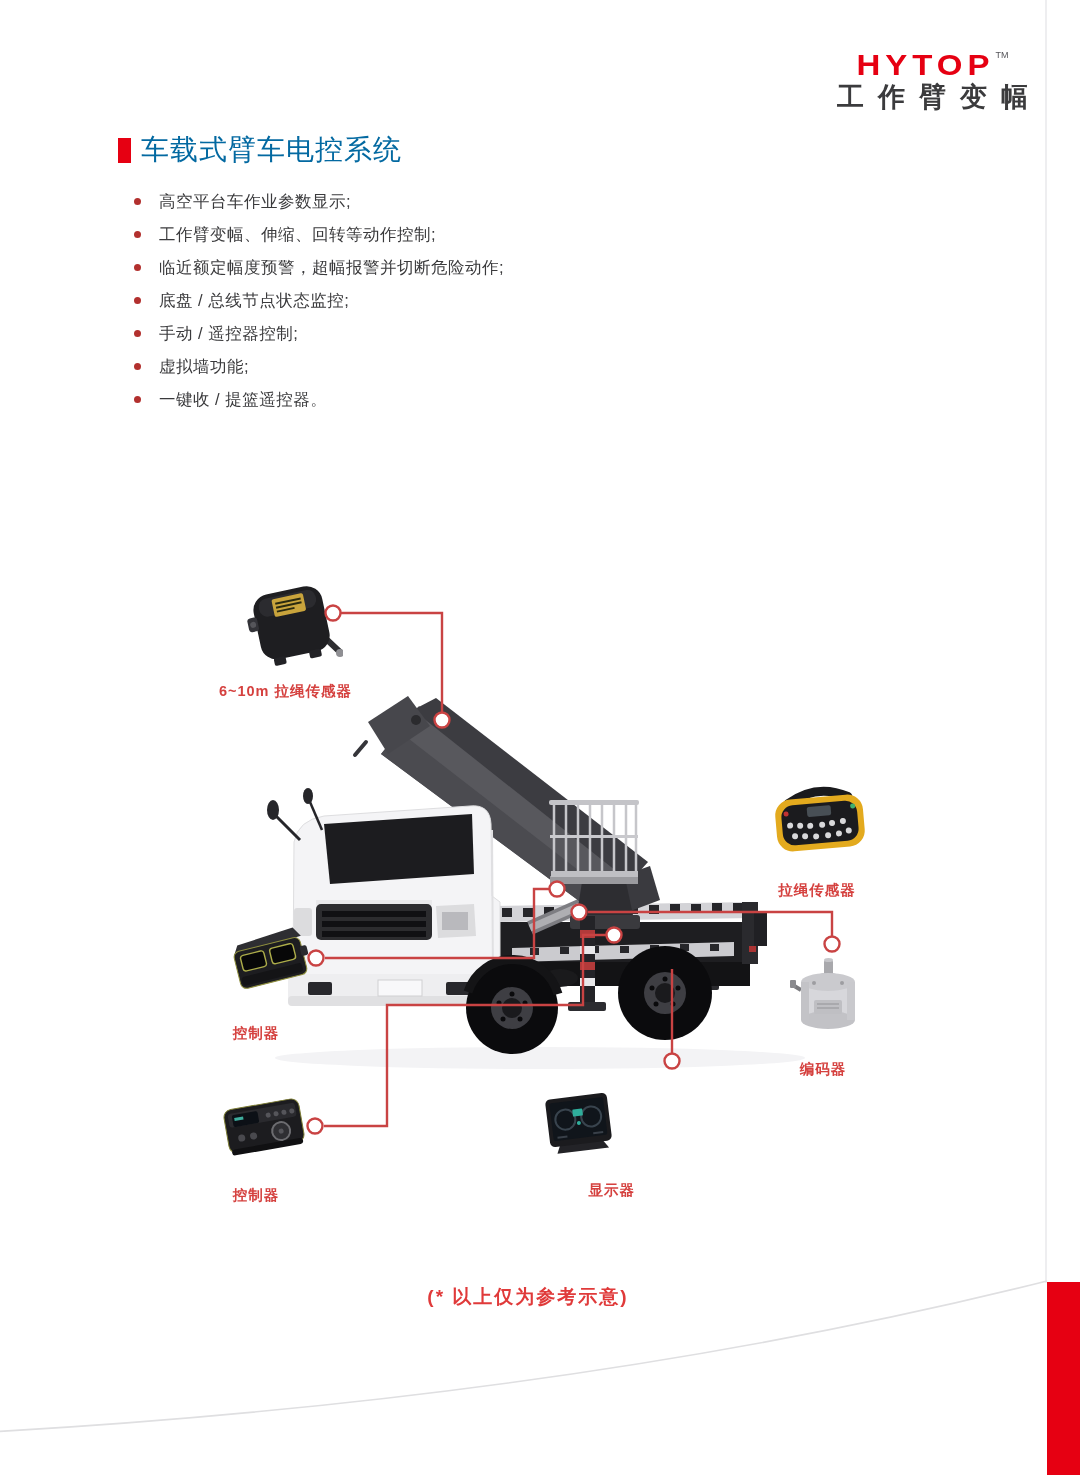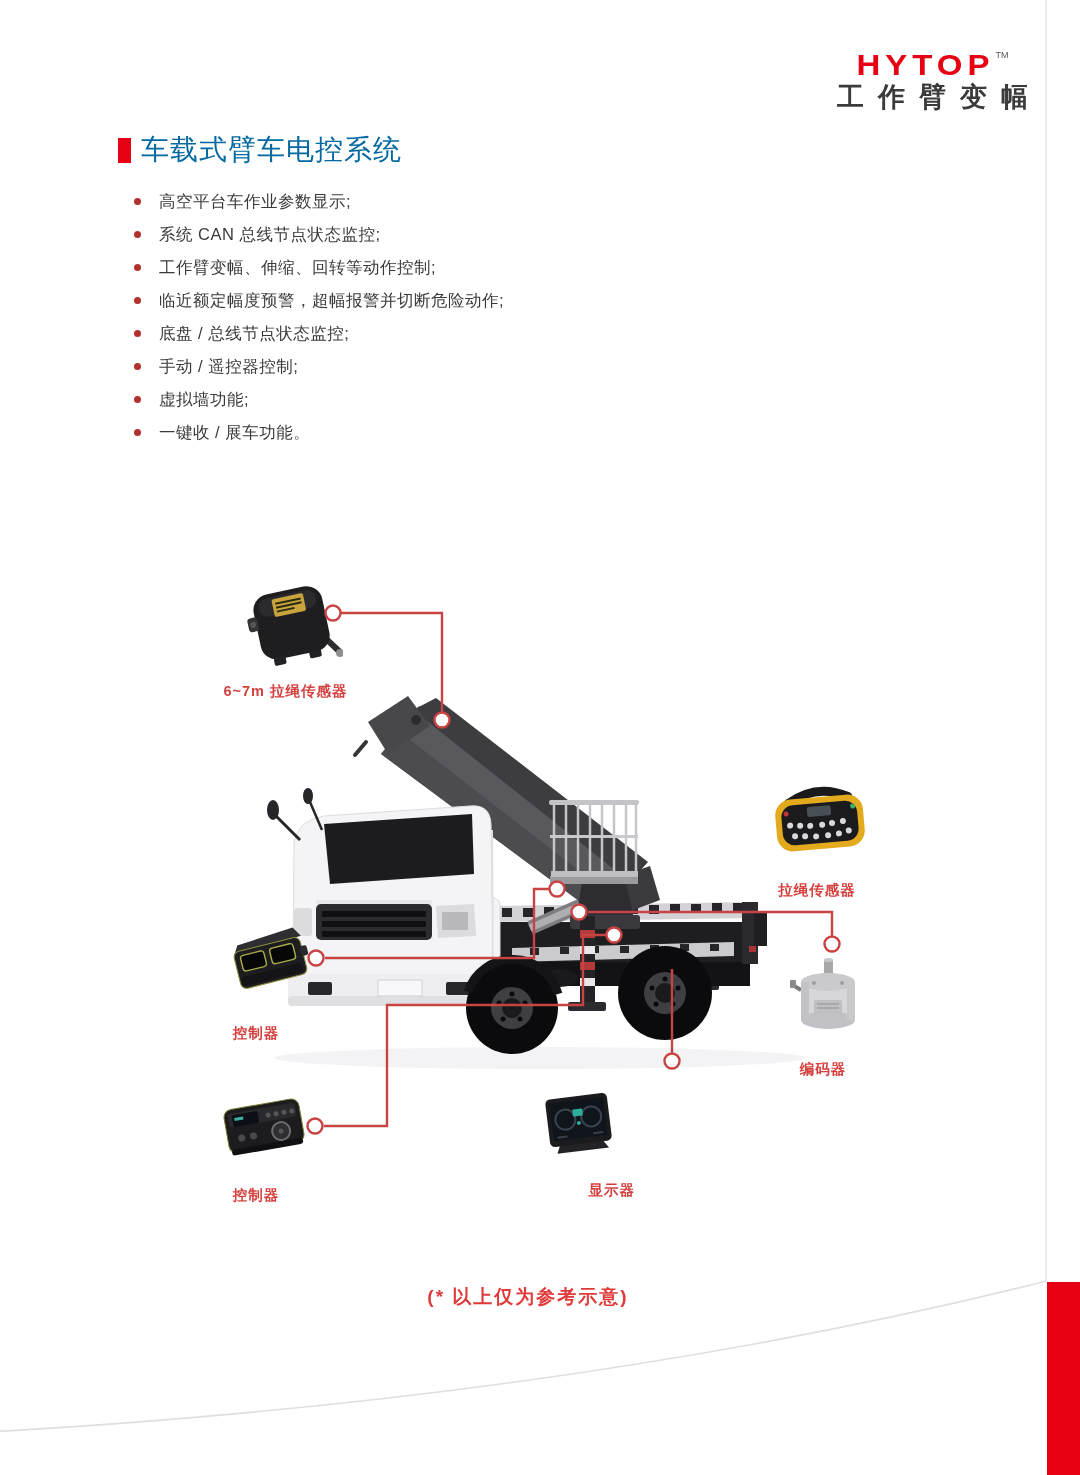--- a/index.html
+++ b/index.html
@@ -56,45 +56,41 @@
     <span class="title-text">车载式臂车电控系统</span>
   </div>
 
   <ul class="features">
     <li>
         <span class="dot"></span>
         <span class="feat-text">高空平台车作业参数显示;</span>
       </li>
     <li>
         <span class="dot"></span>
-        <span class="feat-text">系统 CAN 总线节点状态监控;</span>
-      </li>
-    <li>
-        <span class="dot"></span>
         <span class="feat-text">工作臂变幅、伸缩、回转等动作控制;</span>
       </li>
     <li>
         <span class="dot"></span>
         <span class="feat-text">临近额定幅度预警，超幅报警并切断危险动作;</span>
       </li>
     <li>
         <span class="dot"></span>
         <span class="feat-text">底盘 / 总线节点状态监控;</span>
       </li>
     <li>
         <span class="dot"></span>
         <span class="feat-text">手动 / 遥控器控制;</span>
       </li>
     <li>
         <span class="dot"></span>
         <span class="feat-text">虚拟墙功能;</span>
       </li>
     <li>
         <span class="dot"></span>
-        <span class="feat-text">一键收 / 展车功能。</span>
+        <span class="feat-text">一键收 / 提篮遥控器。</span>
       </li>
   </ul>
 
   <div class="dev" style="left:243px;top:580px;width:100px;height:100px;">
     <svg width="100" height="100" viewBox="0 0 100 100">
       <path d="M80,56 L97,72" stroke="#2e2e31" stroke-width="6" stroke-linecap="round"></path>
       <circle cx="97" cy="73" r="4" fill="#8f8f93"></circle>
       <g transform="rotate(-12 48 45)">
         <rect x="14" y="10" width="70" height="66" rx="16" fill="#1e1e21"></rect>
         <rect x="20" y="14" width="58" height="18" rx="8" fill="#2b2b2f"></rect>
@@ -348,21 +344,21 @@
       <circle cx="316" cy="958" r="7.5"></circle>
         <circle cx="557" cy="889" r="7.5"></circle>
       <circle cx="579" cy="912" r="7.5"></circle>
         <circle cx="832" cy="944" r="7.5"></circle>
       <circle cx="614" cy="935" r="7.5"></circle>
         <circle cx="315" cy="1126" r="7.5"></circle>
       <circle cx="672" cy="1061" r="7.5"></circle>
     </g>
   </svg>
 
-  <div class="lbl" style="left:198px;top:682px;width:175px;">6~7m 拉绳传感器</div>
+  <div class="lbl" style="left:198px;top:682px;width:175px;">6~10m 拉绳传感器</div>
   <div class="lbl" style="left:767px;top:881px;width:100px;">拉绳传感器</div>
   <div class="lbl" style="left:773px;top:1060px;width:100px;">编码器</div>
   <div class="lbl" style="left:206px;top:1024px;width:100px;">控制器</div>
   <div class="lbl" style="left:206px;top:1186px;width:100px;">控制器</div>
   <div class="lbl" style="left:535px;top:1181px;width:100px;text-align:right;">显示器</div>
 
   <div class="footer-note">(* 以上仅为参考示意)</div>
 
 </div>
 

